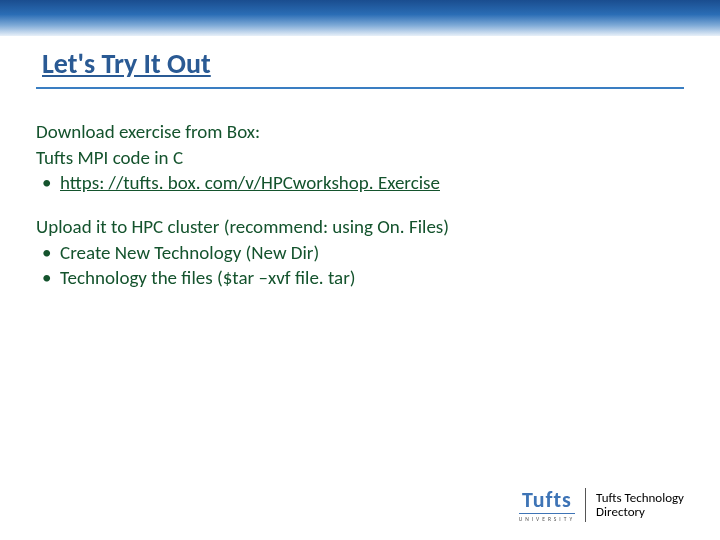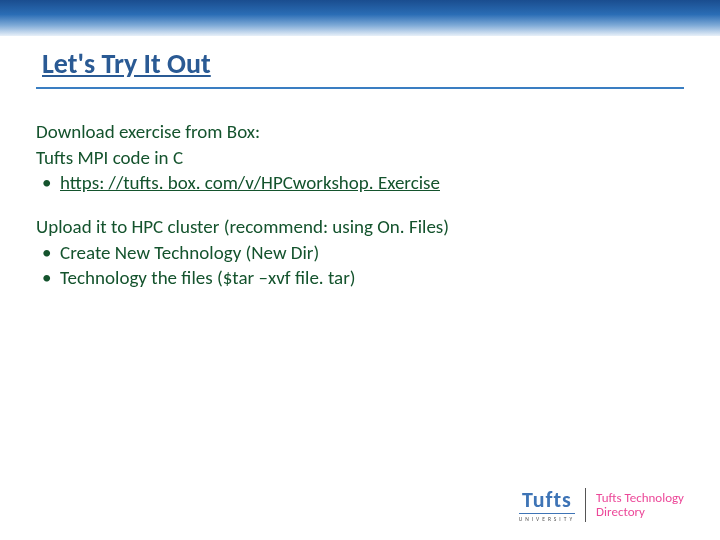--- a/index.html
+++ b/index.html
@@ -86,21 +86,21 @@
     border-top: 1px solid #3e74b6;
     padding-top: 2px;
     margin-top: 2px;
   }
   .divider {
     width: 1px;
     height: 34px;
     background: #555;
   }
   .tts {
-    color: #ec4899;
+    color: #000000;
     font-size: 13px;
     line-height: 1.1;
   }
 </style>
 </head>
 <body>
 
 <div class="top-bar"></div>
 
 <div class="title-wrap">

